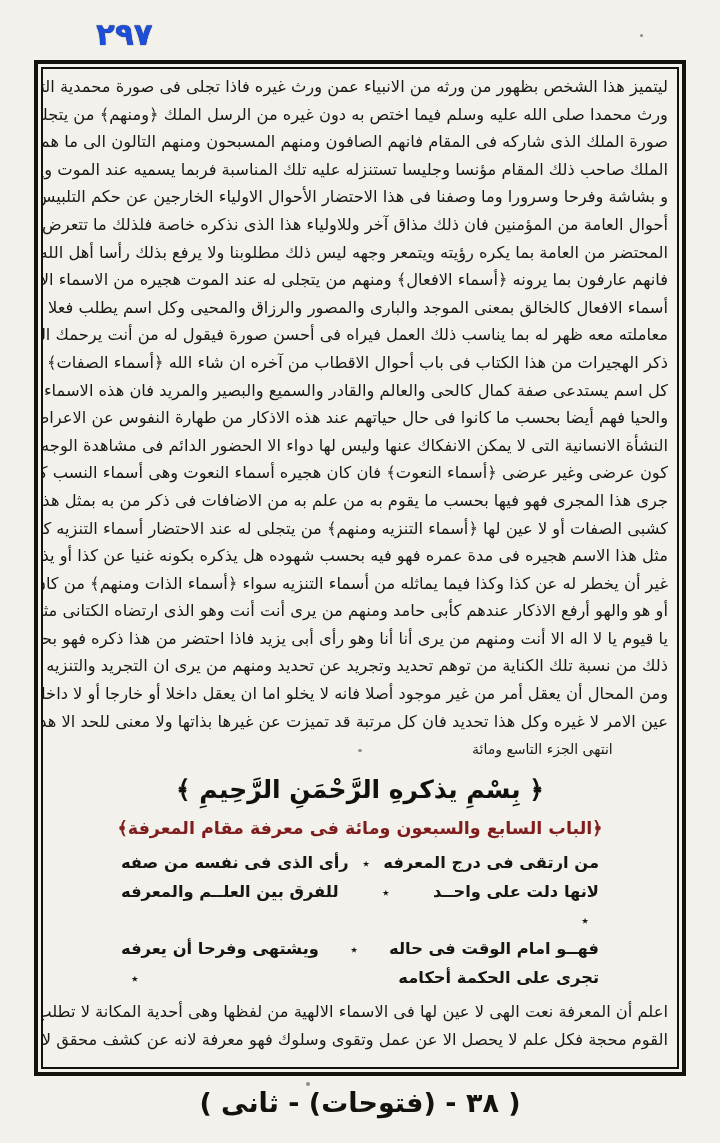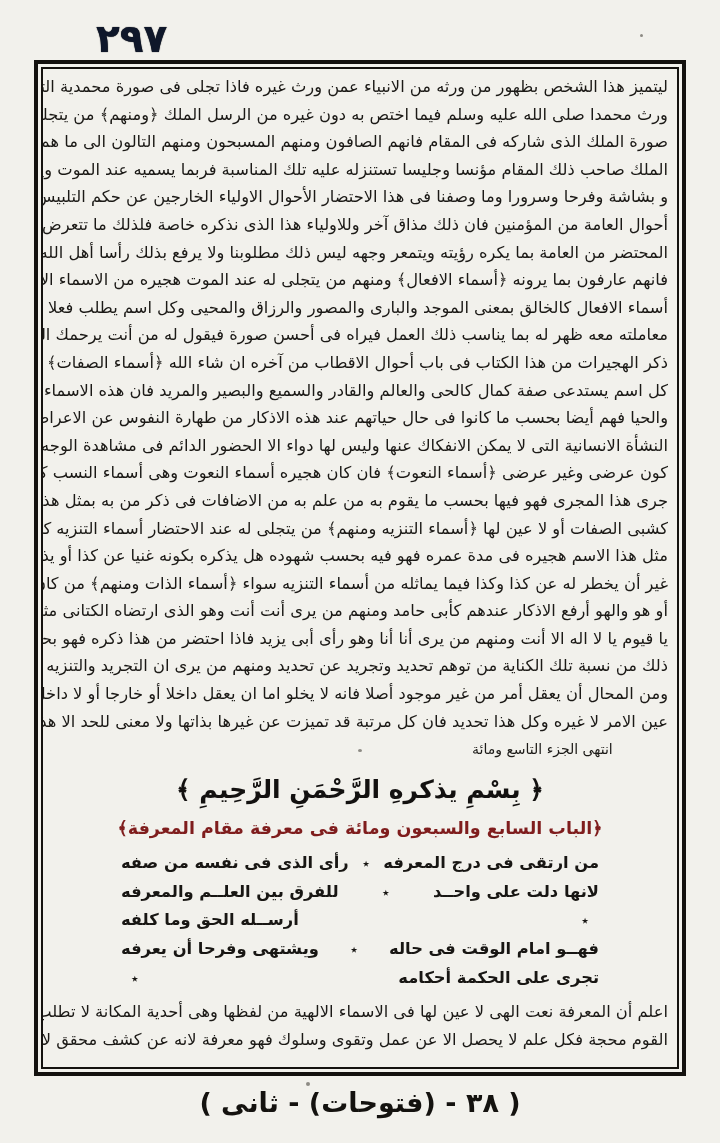--- a/index.html
+++ b/index.html
@@ -5,21 +5,21 @@
   html,body{margin:0;padding:0;}
   body{
     width:720px;height:1143px;position:relative;overflow:hidden;
     background:#f2f1ec;
     font-family:"DejaVu Sans","Liberation Sans",sans-serif;
     color:#161412;
     -webkit-font-smoothing:antialiased;
   }
   .page-number{
     position:absolute;top:16px;left:96px;
-    font-size:39px;font-weight:bold;color:#0f172a;
+    font-size:31px;font-weight:bold;color:#1d4ed8;
     letter-spacing:1px;
     text-shadow:0 0 1px #0e0d0c;
   }
   .frame{
     position:absolute;left:34px;top:60px;width:652px;height:1016px;
     border:4px solid #14120f;
     padding:3px;
     box-sizing:border-box;
     background:#f2f1ec;
   }
@@ -124,21 +124,20 @@
         <span class="verse-sep">٭</span>
         <span class="hemistich-l">رأى الذى فى نفسه من صفه</span>
       </div>
       <div class="verse">
         <span class="hemistich-r">لانها دلت على واحــد</span>
         <span class="verse-sep">٭</span>
         <span class="hemistich-l">للفرق بين العلــم والمعرفه</span>
       </div>
       <div class="verse">
         <span class="verse-sep">٭</span>
-        <span class="hemistich-l">أرســله الحق وما كلفه</span>
       </div>
       <div class="verse">
         <span class="hemistich-r">فهــو امام الوقت فى حاله</span>
         <span class="verse-sep">٭</span>
         <span class="hemistich-l">ويشتهى وفرحا أن يعرفه</span>
       </div>
       <div class="verse">
         <span class="hemistich-r">تجرى على الحكمة أحكامه</span>
         <span class="verse-sep">٭</span>
       </div>

